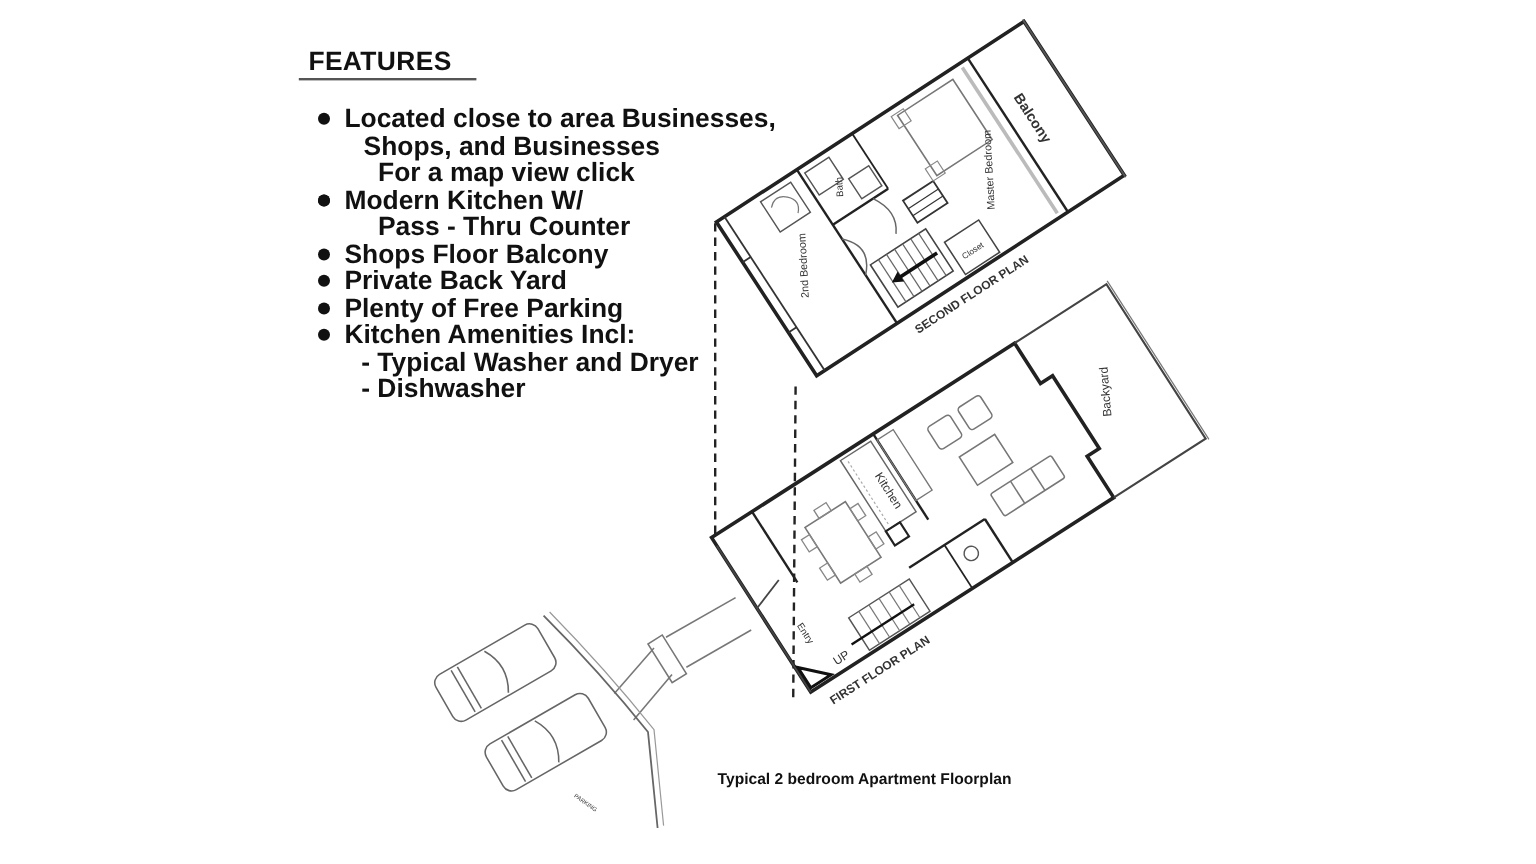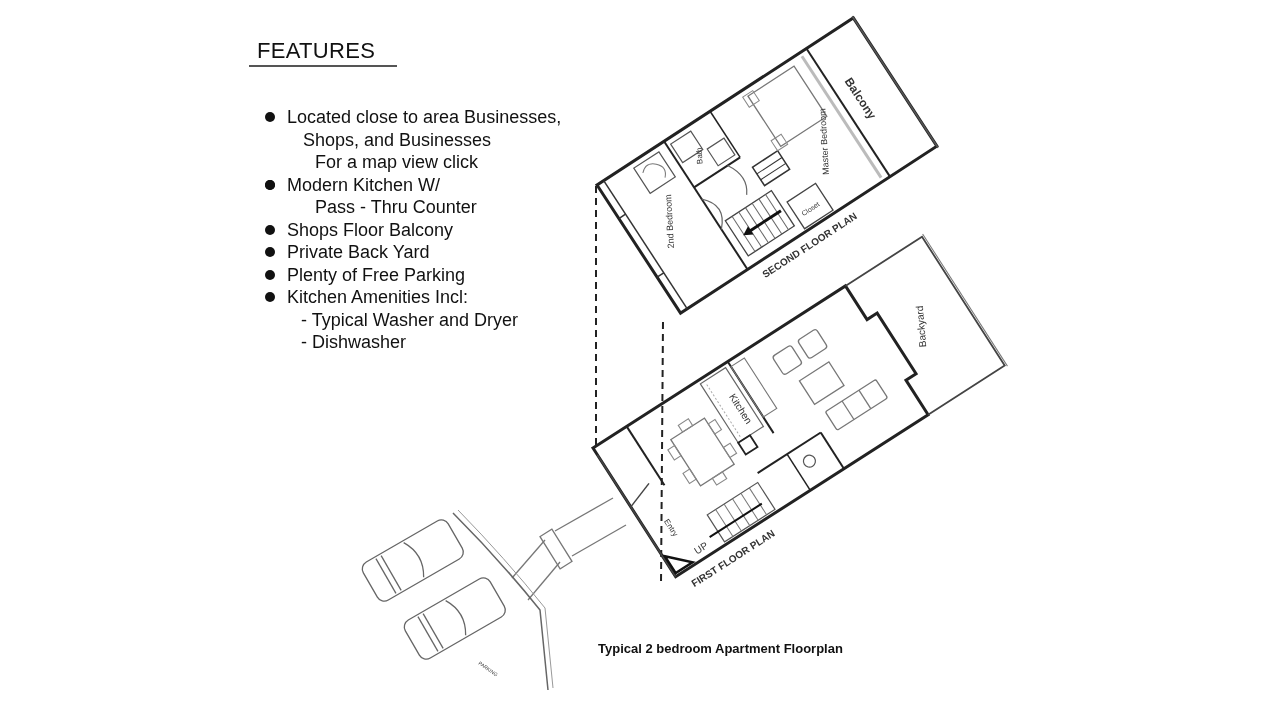--- a/index.html
+++ b/index.html
@@ -1,19 +1,19 @@
 <!DOCTYPE html>
 <html><head>
 <meta charset="utf-8">
 <style>
   html, body { margin:0; padding:0; background:#ffffff; }
   body { width:1280px; height:720px; position:relative; overflow:hidden; font-family:"Liberation Sans", sans-serif; color:#111; }
-  .features-title { position:absolute; left:257px; top:38px; font-size:22px; font-weight:normal; letter-spacing:0.3px; }
+  .features-title { position:absolute; left:257px; top:38px; font-size:22px; font-weight:bold; letter-spacing:0.3px; }
   .features-rule { position:absolute; left:249px; top:65px; width:148px; height:2px; background:#555; }
-  .feature-list { position:absolute; left:265px; top:106px; font-size:18px; font-weight:normal; line-height:22.5px; }
+  .feature-list { position:absolute; left:265px; top:88px; font-size:22px; font-weight:bold; line-height:22.5px; }
   .feat { position:relative; white-space:nowrap; }
   .feat .dot { position:absolute; left:0; top:6px; width:10px; height:10px; border-radius:50%; background:#111; }
   .feat .txt { padding-left:22px; }
   .feat.sub .txt { padding-left:38px; }
   .feat.sub2 .txt { padding-left:50px; }
   .feat.sub3 .txt { padding-left:36px; }
   .caption { position:absolute; left:598px; top:641px; font-size:13px; font-weight:bold; }
   svg.plan { position:absolute; left:0; top:0; }
   .plan text { font-family:"Liberation Sans", sans-serif; fill:#333; }
 </style>

